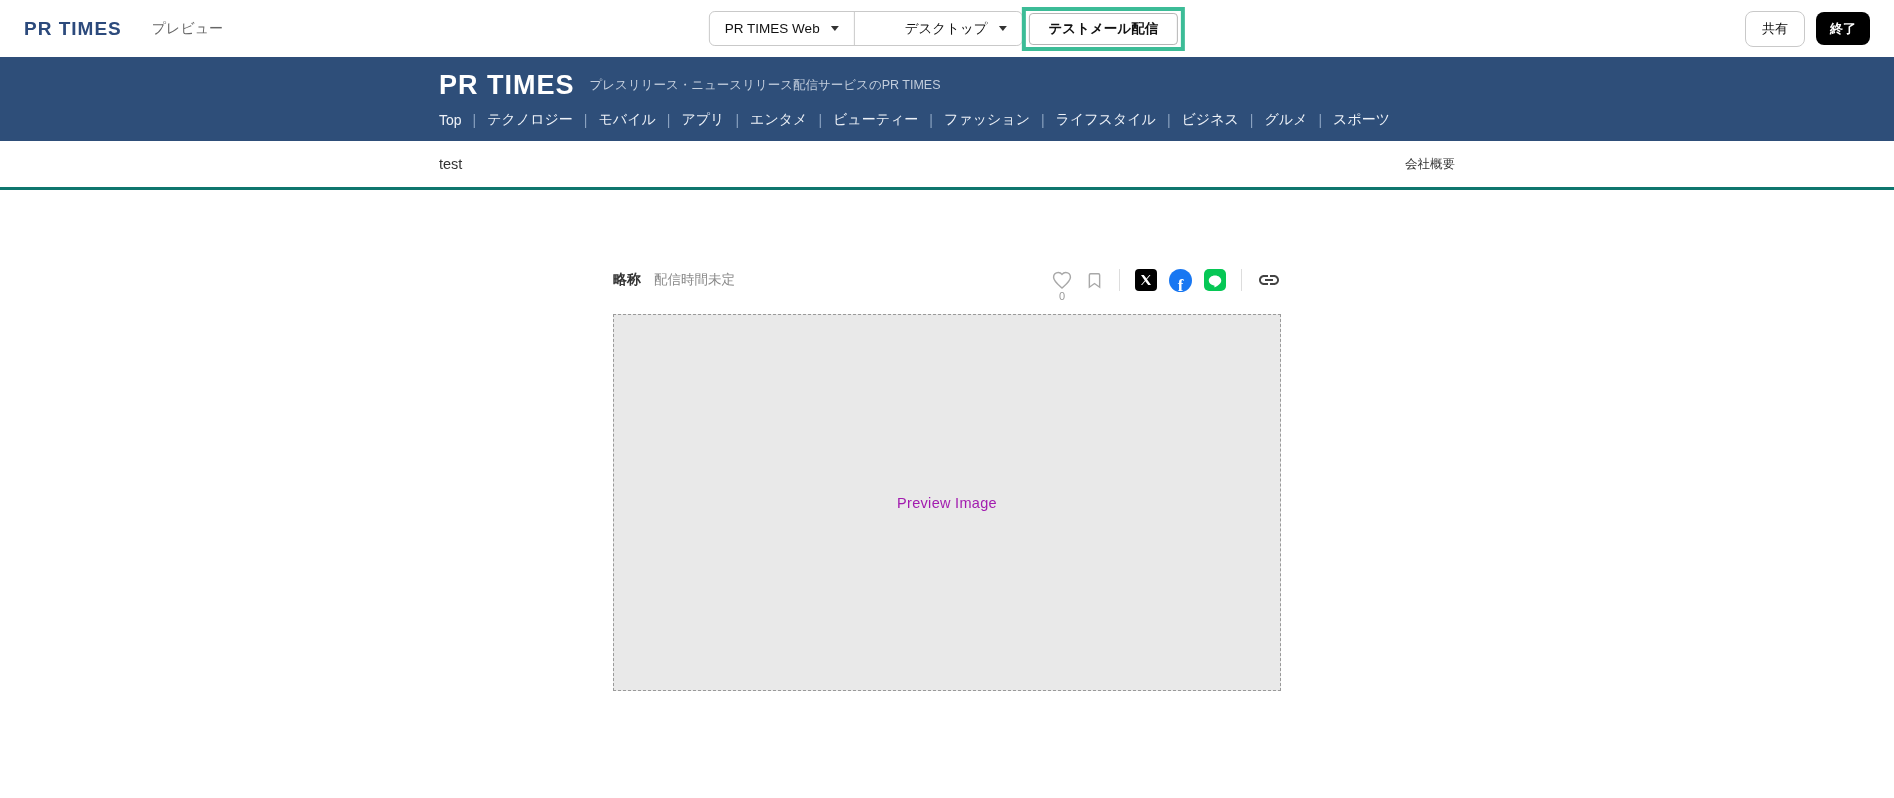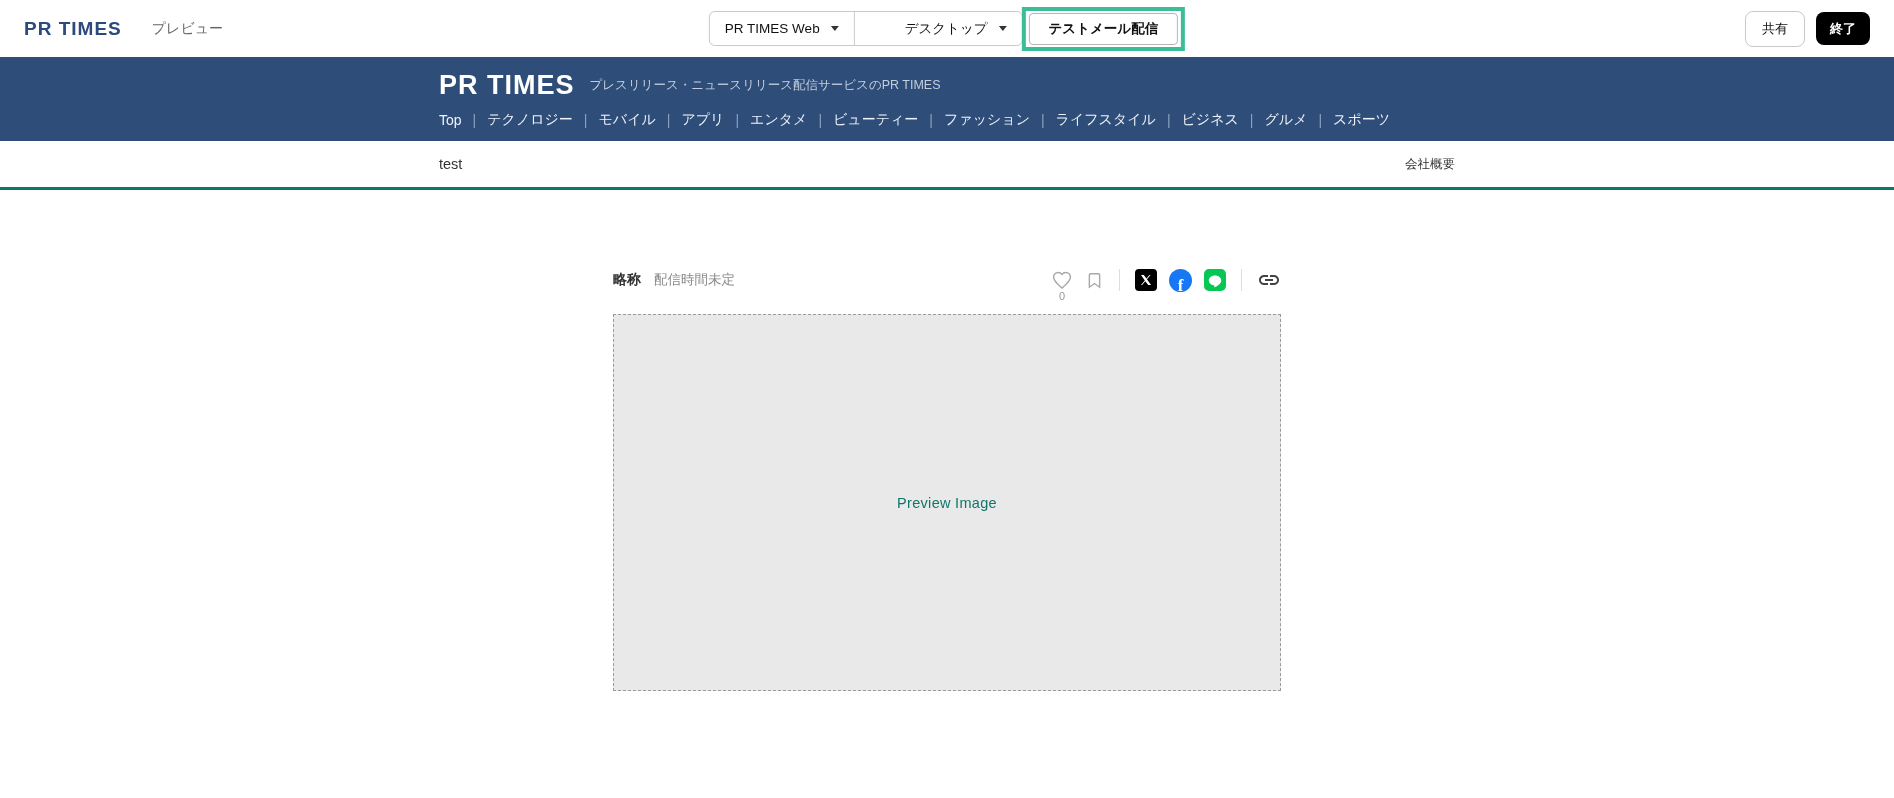--- a/index.html
+++ b/index.html
@@ -78,21 +78,21 @@
     display:flex; align-items:flex-end; justify-content:center; overflow:hidden;
     cursor:pointer; }
   .fb-f { color:#fff; font-size:17px; font-weight:700; line-height:1;
     margin-bottom:-2px; font-family:"Liberation Serif",serif; }
   .line-badge { width:22px; height:22px; border-radius:5px; background:#06c755;
     display:flex; align-items:center; justify-content:center; cursor:pointer; }
 
   .preview-box { margin-top:22px; height:377px; background:#e9e9e9;
     border:1px dashed #9a9a9a; display:flex; align-items:center;
     justify-content:center; }
-  .preview-box span { font-size:14.5px; color:#0f766e; letter-spacing:.3px; }
+  .preview-box span { font-size:14.5px; color:#a21caf; letter-spacing:.3px; }
 </style>
 </head>
 <body>
 
 <div class="toolbar">
   <span class="tb-logo">PR TIMES</span>
   <span class="tb-preview">プレビュー</span>
 
   <div class="tb-center">
     <div class="select-group">

